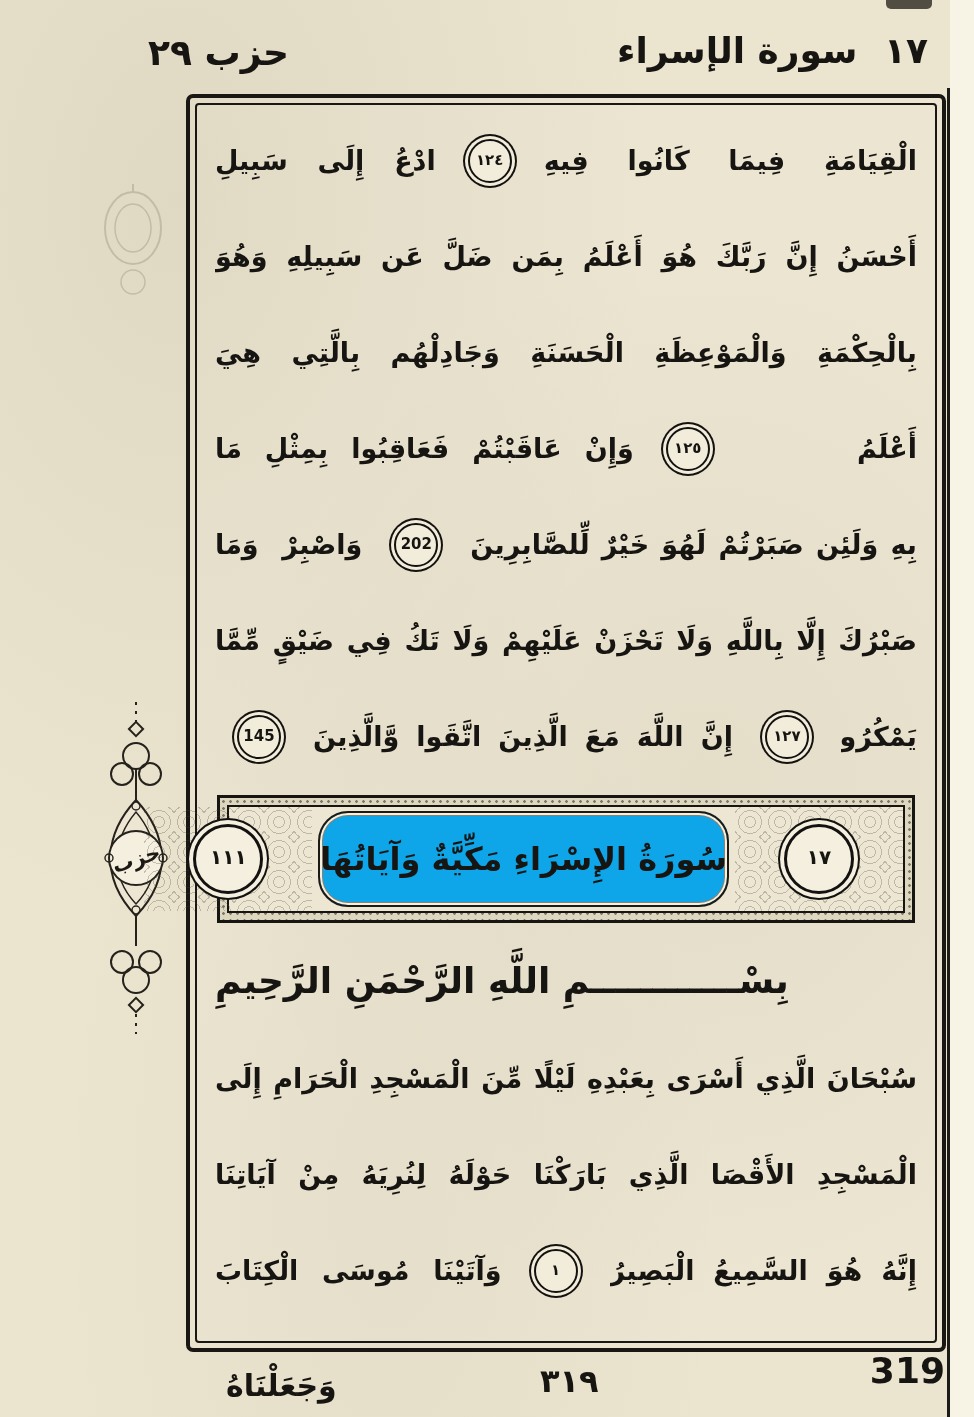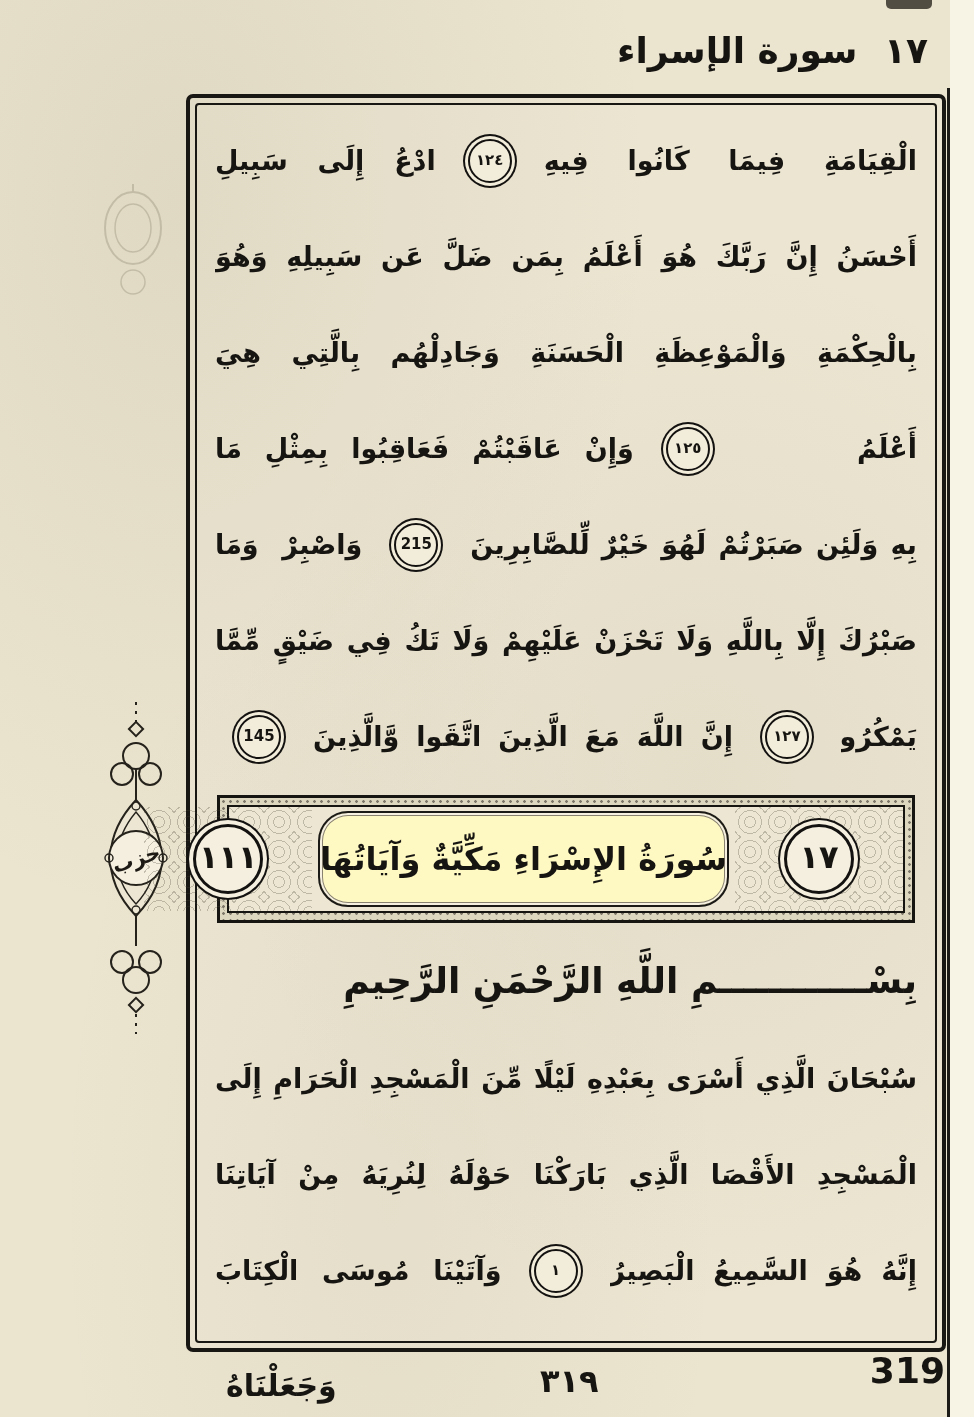--- a/index.html
+++ b/index.html
@@ -39,29 +39,29 @@
 
   
   .band{margin:10px 2px 8px;border:3px solid #171512;padding:7px;
         background-color:#ded7c0;
         background-image:radial-gradient(rgba(45,42,33,.55) 1px, transparent 1.6px);
         background-size:7px 7px;}
   .band-inner{border:2px solid #171512;background:#ece6d2;display:flex;align-items:stretch;height:104px;}
   .band-side{flex:0 0 168px;position:relative;display:flex;align-items:center;justify-content:center;
         background-image:repeating-radial-gradient(circle at 50% 50%, transparent 0 5px, rgba(70,64,50,.28) 5px 6px);
         background-size:30px 30px;}
-  .band-medallion{width:64px;height:64px;line-height:60px;text-align:left;font-size:32px;font-weight:700;
+  .band-medallion{width:64px;height:64px;line-height:60px;text-align:left;font-size:20px;font-weight:700;
         border:3px solid #141210;border-radius:50%;background:#f4efdf;
         box-shadow:0 0 0 4px #f4efdf,0 0 0 6px #141210;text-align-last:center;}
   .band-center{flex:1 1 auto;display:flex;align-items:center;justify-content:center;margin:4px 6px;
-        background:#fef9c3;border:2px solid #1c1a16;border-radius:30px;box-shadow:inset 0 0 0 2px #f5f0e0, inset 0 0 0 3px #8a8270;}
+        background:#0ea5e9;border:2px solid #1c1a16;border-radius:30px;box-shadow:inset 0 0 0 2px #f5f0e0, inset 0 0 0 3px #8a8270;}
   .band-title{font-size:32px;font-weight:700;white-space:nowrap;}
 
   
-  .bismillah{height:100px;line-height:100px;text-align:right;font-size:36px;font-weight:700;white-space:nowrap;overflow:hidden;}
+  .bismillah{height:100px;line-height:100px;text-align:left;font-size:36px;font-weight:700;white-space:nowrap;overflow:hidden;}
 
   
   .foot-catchword{position:absolute;left:226px;top:1368px;font-size:30px;font-weight:700;}
   .foot-page-ar{position:absolute;left:540px;top:1362px;width:120px;text-align:left;font-size:32px;font-weight:700;}
   .foot-page-west{position:absolute;right:29px;top:1350px;font-size:36px;font-weight:700;font-family:"DejaVu Sans",sans-serif;direction:ltr;}
 
   
   .hizb-ornament{position:absolute;left:88px;top:700px;}
   .ghost-ornament{position:absolute;left:92px;top:182px;opacity:.35;}
 </style>
@@ -71,20 +71,21 @@
 <div class="page">
 
   <div class="gutter-strip"></div>
   <div class="gutter-line"></div>
   <div class="corner-mark"></div>
 
   <div class="hdr-surah">
     <span class="num">١٧</span>
     <span>سورة الإسراء</span>
   </div>
+  <div class="hdr-hizb">حزب ٢٩</div>
 
   <svg class="ghost-ornament" width="82" height="118" viewBox="0 0 82 118">
     <ellipse cx="41" cy="46" rx="28" ry="36" fill="none" stroke="#8d866f" stroke-width="2"></ellipse>
     <ellipse cx="41" cy="46" rx="18" ry="24" fill="none" stroke="#8d866f" stroke-width="1.5"></ellipse>
     <circle cx="41" cy="100" r="12" fill="none" stroke="#8d866f" stroke-width="1.5"></circle>
     <line x1="41" y1="2" x2="41" y2="10" stroke="#8d866f" stroke-width="2"></line>
   </svg>
 
   <svg class="hizb-ornament" width="96" height="336" viewBox="0 0 96 336">
     <g stroke="#25221c" fill="none" stroke-width="2">
@@ -126,21 +127,21 @@
           <div class="q-line">
             <span class="q-text">بِالْحِكْمَةِ وَالْمَوْعِظَةِ الْحَسَنَةِ وَجَادِلْهُم بِالَّتِي هِيَ</span>
           </div>
           <div class="q-line">
             <span class="q-text">أَعْلَمُ بِالْمُهْتَدِينَ</span>
             <span class="ayah-mark">١٢٥</span>
             <span class="q-text">وَإِنْ عَاقَبْتُمْ فَعَاقِبُوا بِمِثْلِ مَا عُوقِبْتُم</span>
           </div>
           <div class="q-line">
             <span class="q-text">بِهِ وَلَئِن صَبَرْتُمْ لَهُوَ خَيْرٌ لِّلصَّابِرِينَ</span>
-            <span class="ayah-mark">215</span>
+            <span class="ayah-mark">202</span>
             <span class="q-text">وَاصْبِرْ وَمَا</span>
           </div>
           <div class="q-line">
             <span class="q-text">صَبْرُكَ إِلَّا بِاللَّهِ وَلَا تَحْزَنْ عَلَيْهِمْ وَلَا تَكُ فِي ضَيْقٍ مِّمَّا</span>
           </div>
           <div class="q-line">
             <span class="q-text">يَمْكُرُونَ</span>
             <span class="ayah-mark">١٢٧</span>
             <span class="q-text">إِنَّ اللَّهَ مَعَ الَّذِينَ اتَّقَوا وَّالَّذِينَ هُم مُّحْسِنُونَ</span>
             <span class="ayah-mark">145</span>

